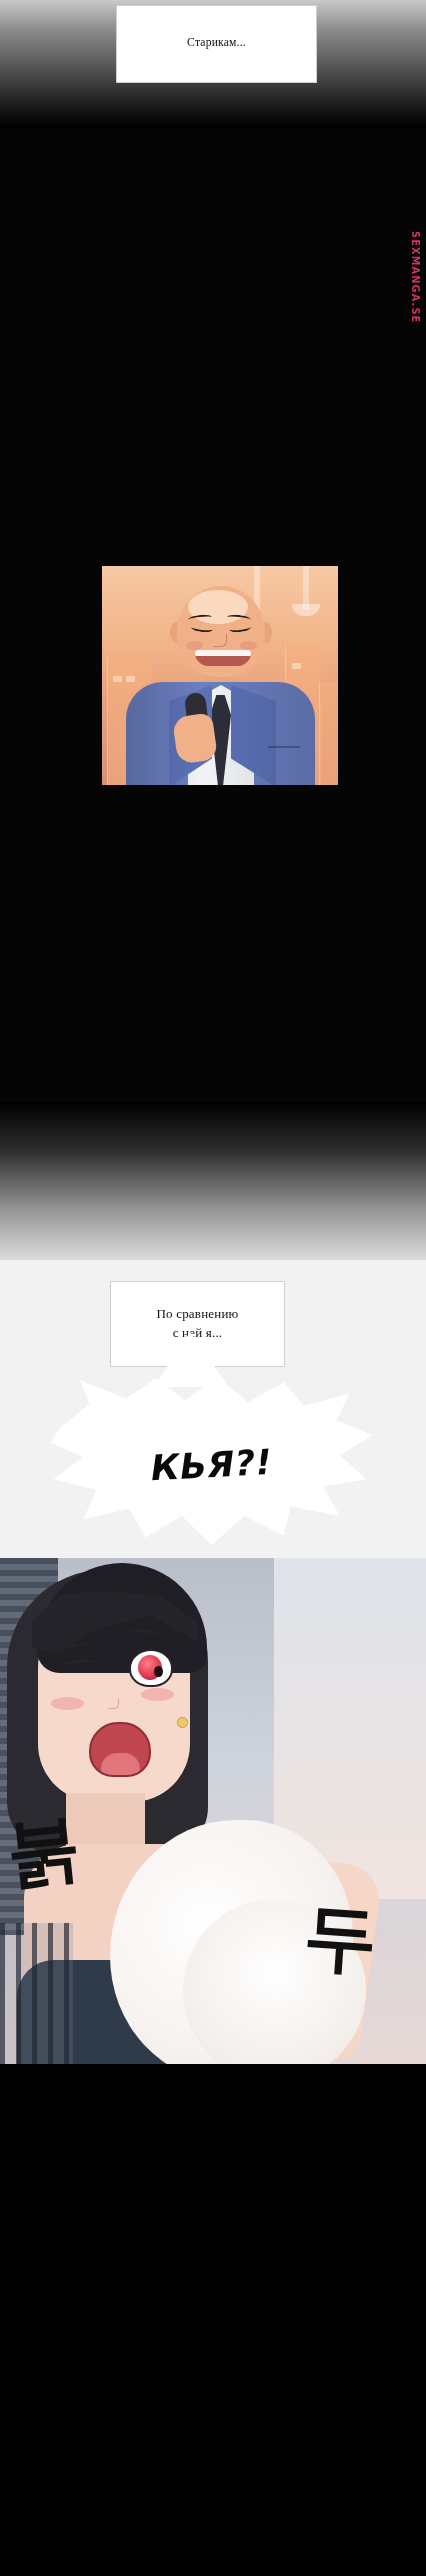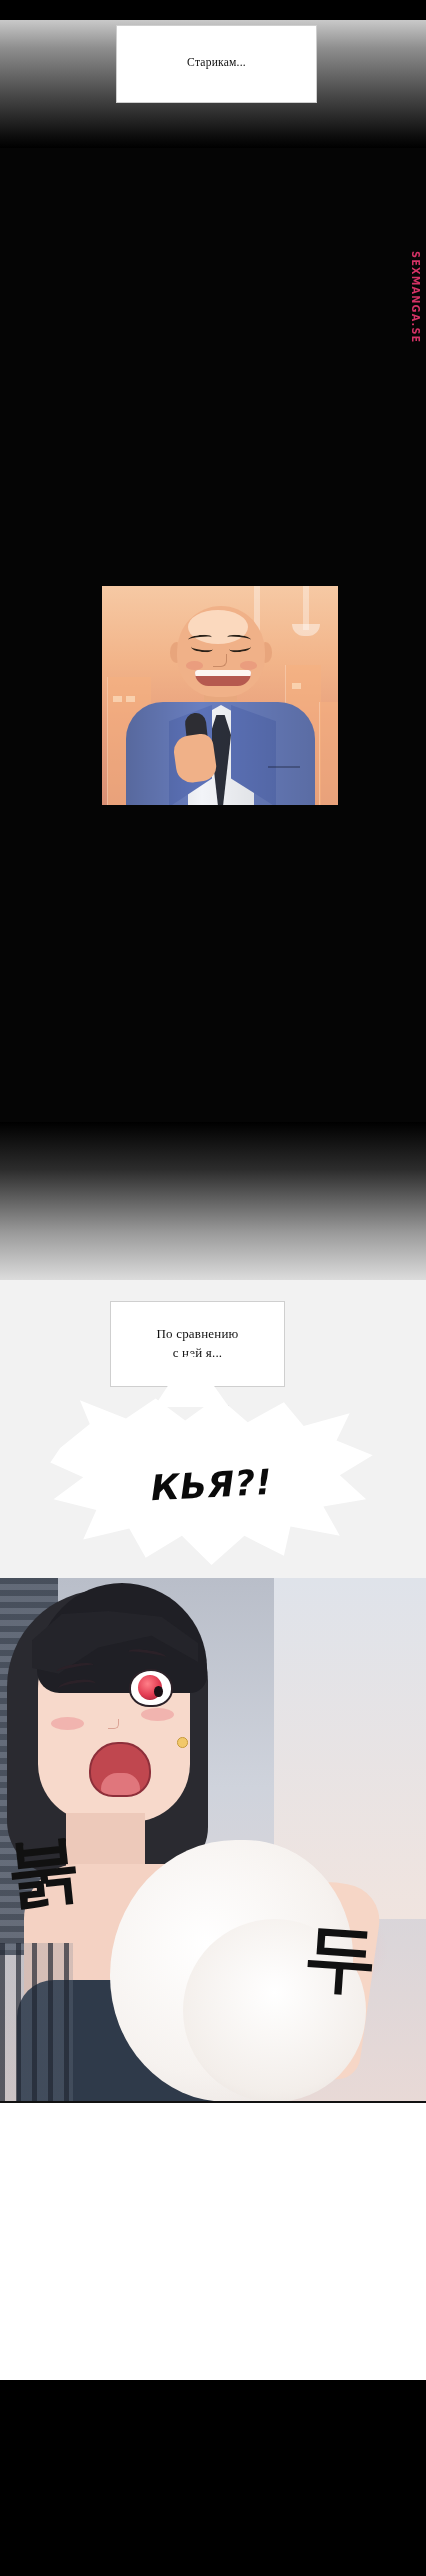--- a/index.html
+++ b/index.html
@@ -7,24 +7,23 @@
     padding: 0;
     background: #000;
   }
   body {
     width: 426px;
     font-family: "Liberation Serif", serif;
   }
   .page {
     position: relative;
     width: 426px;
-    height: 2360px;
+    height: 2064px;
     overflow: hidden;
     background: #000;
-    margin-top: 20px;
   }
 
   
   .panel {
     position: absolute;
     left: 0;
     width: 426px;
   }
   .bg-top-gradient {
     top: 0;

